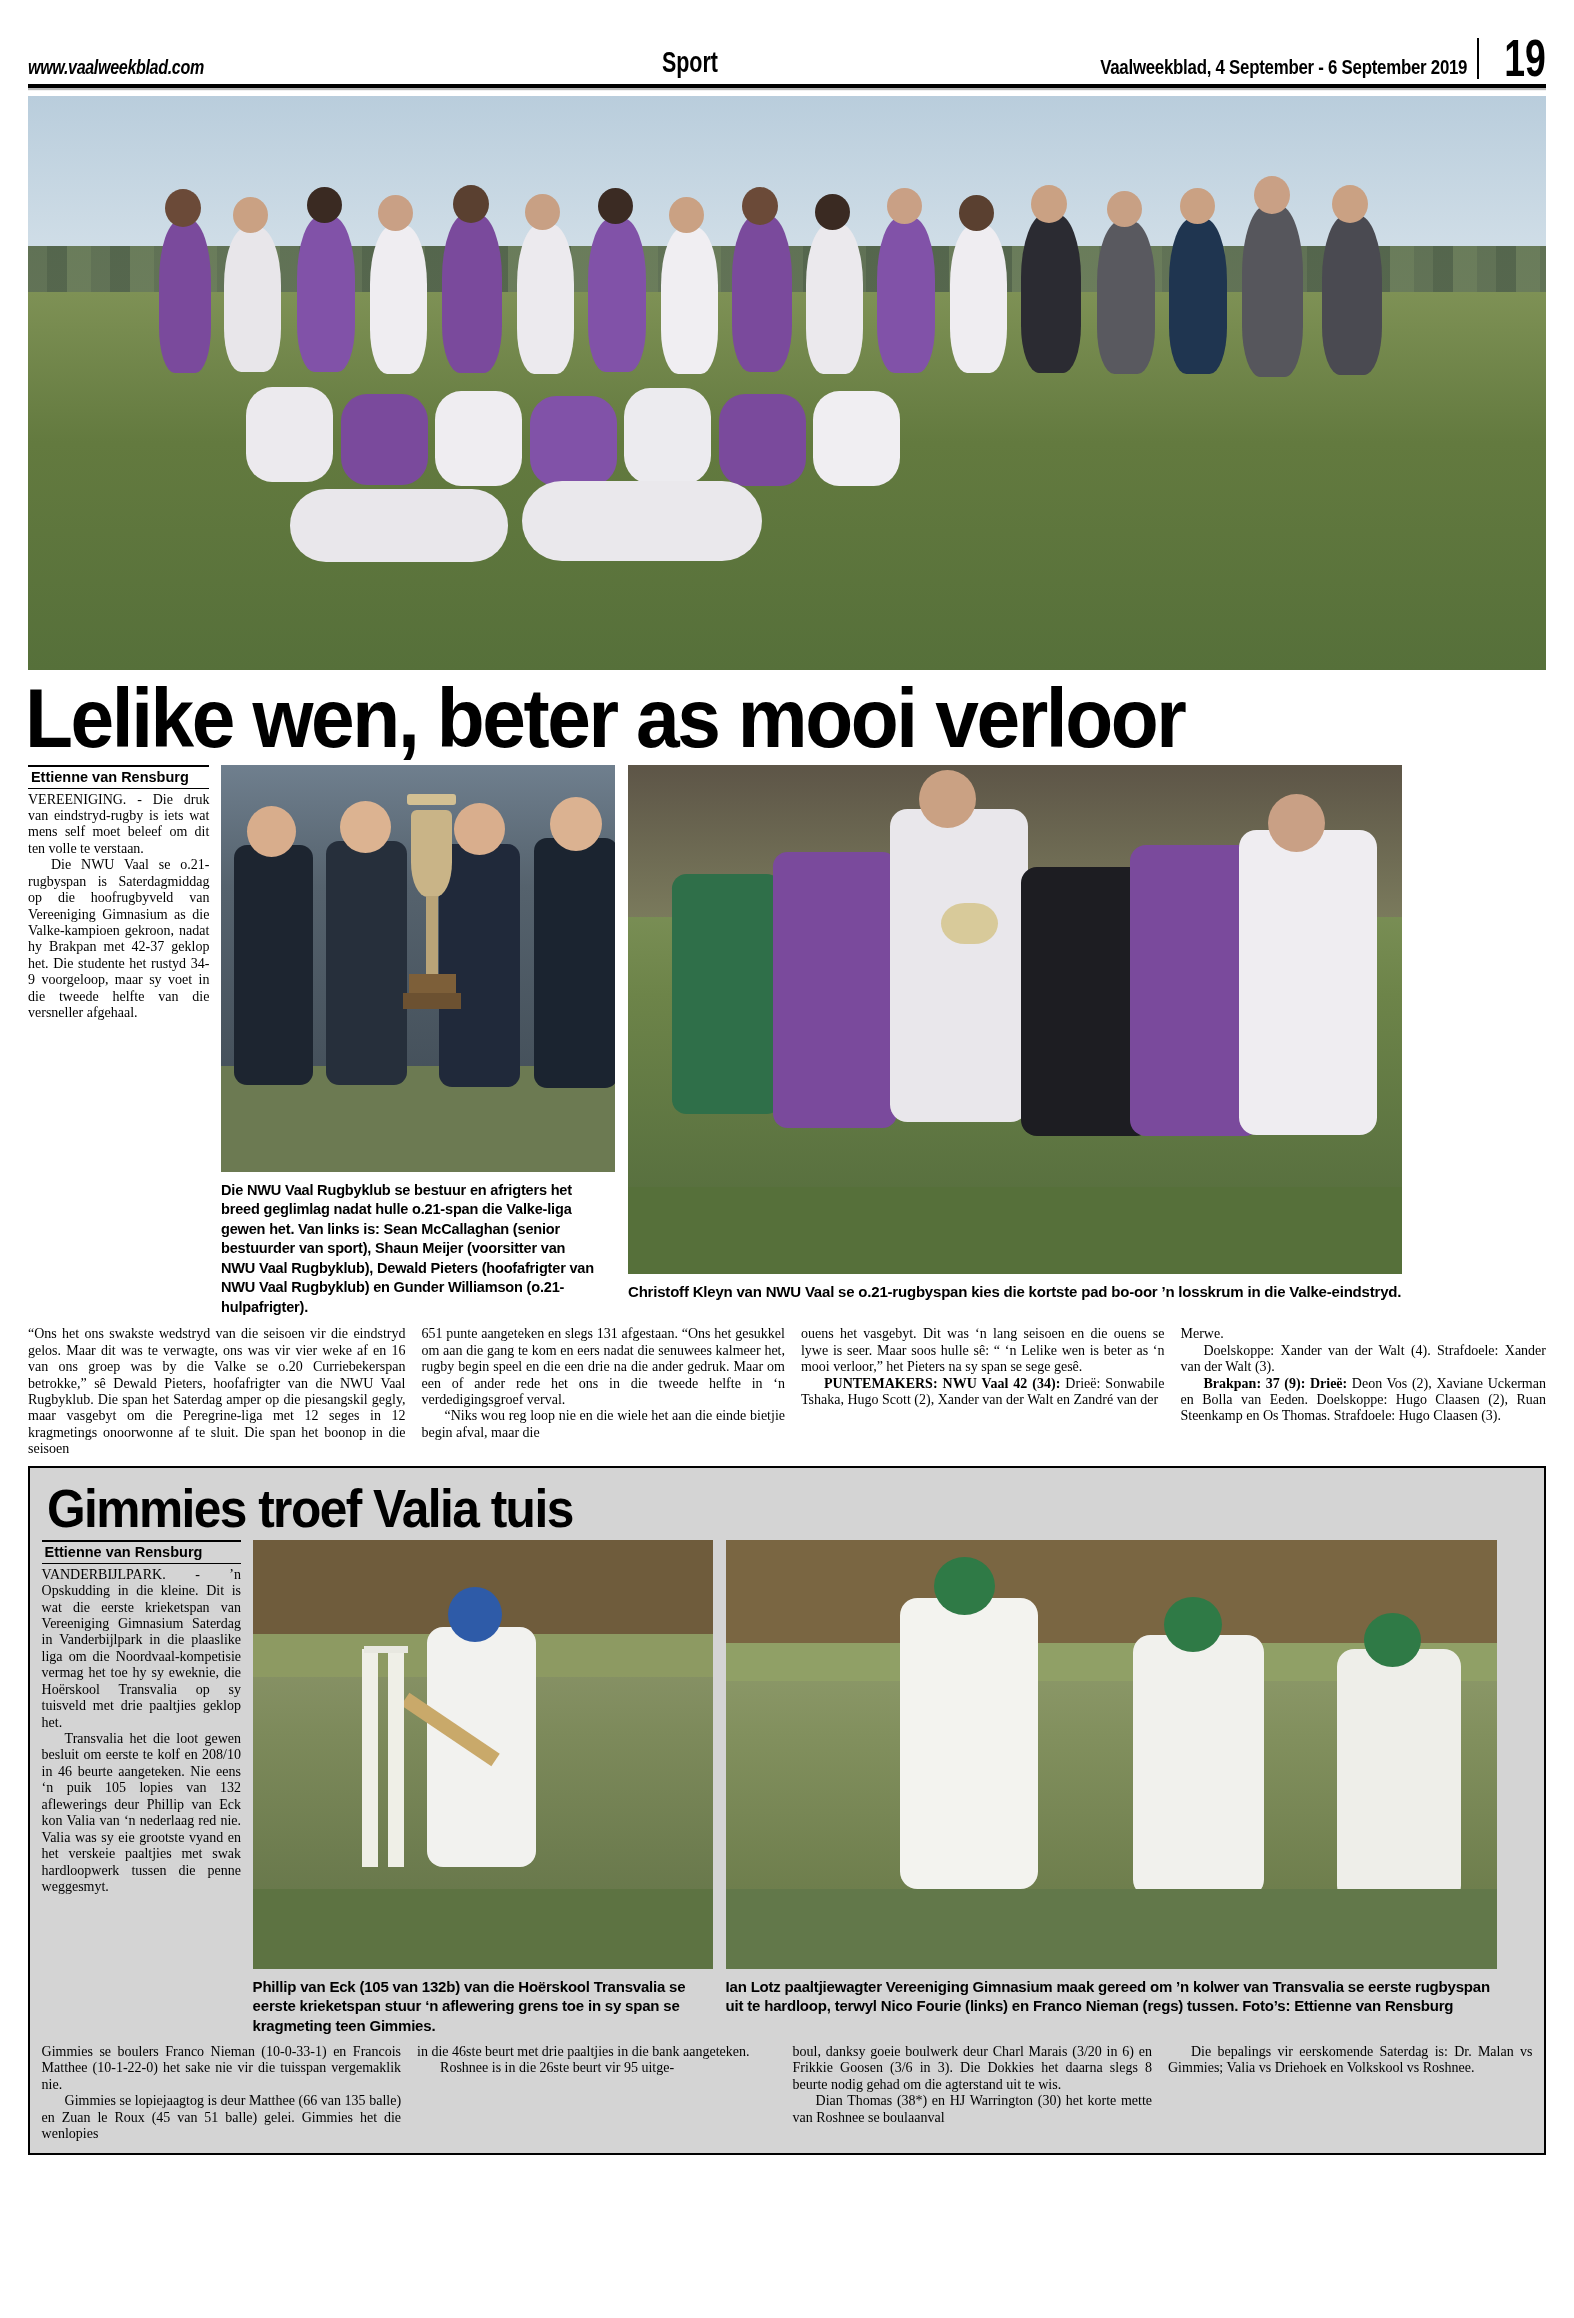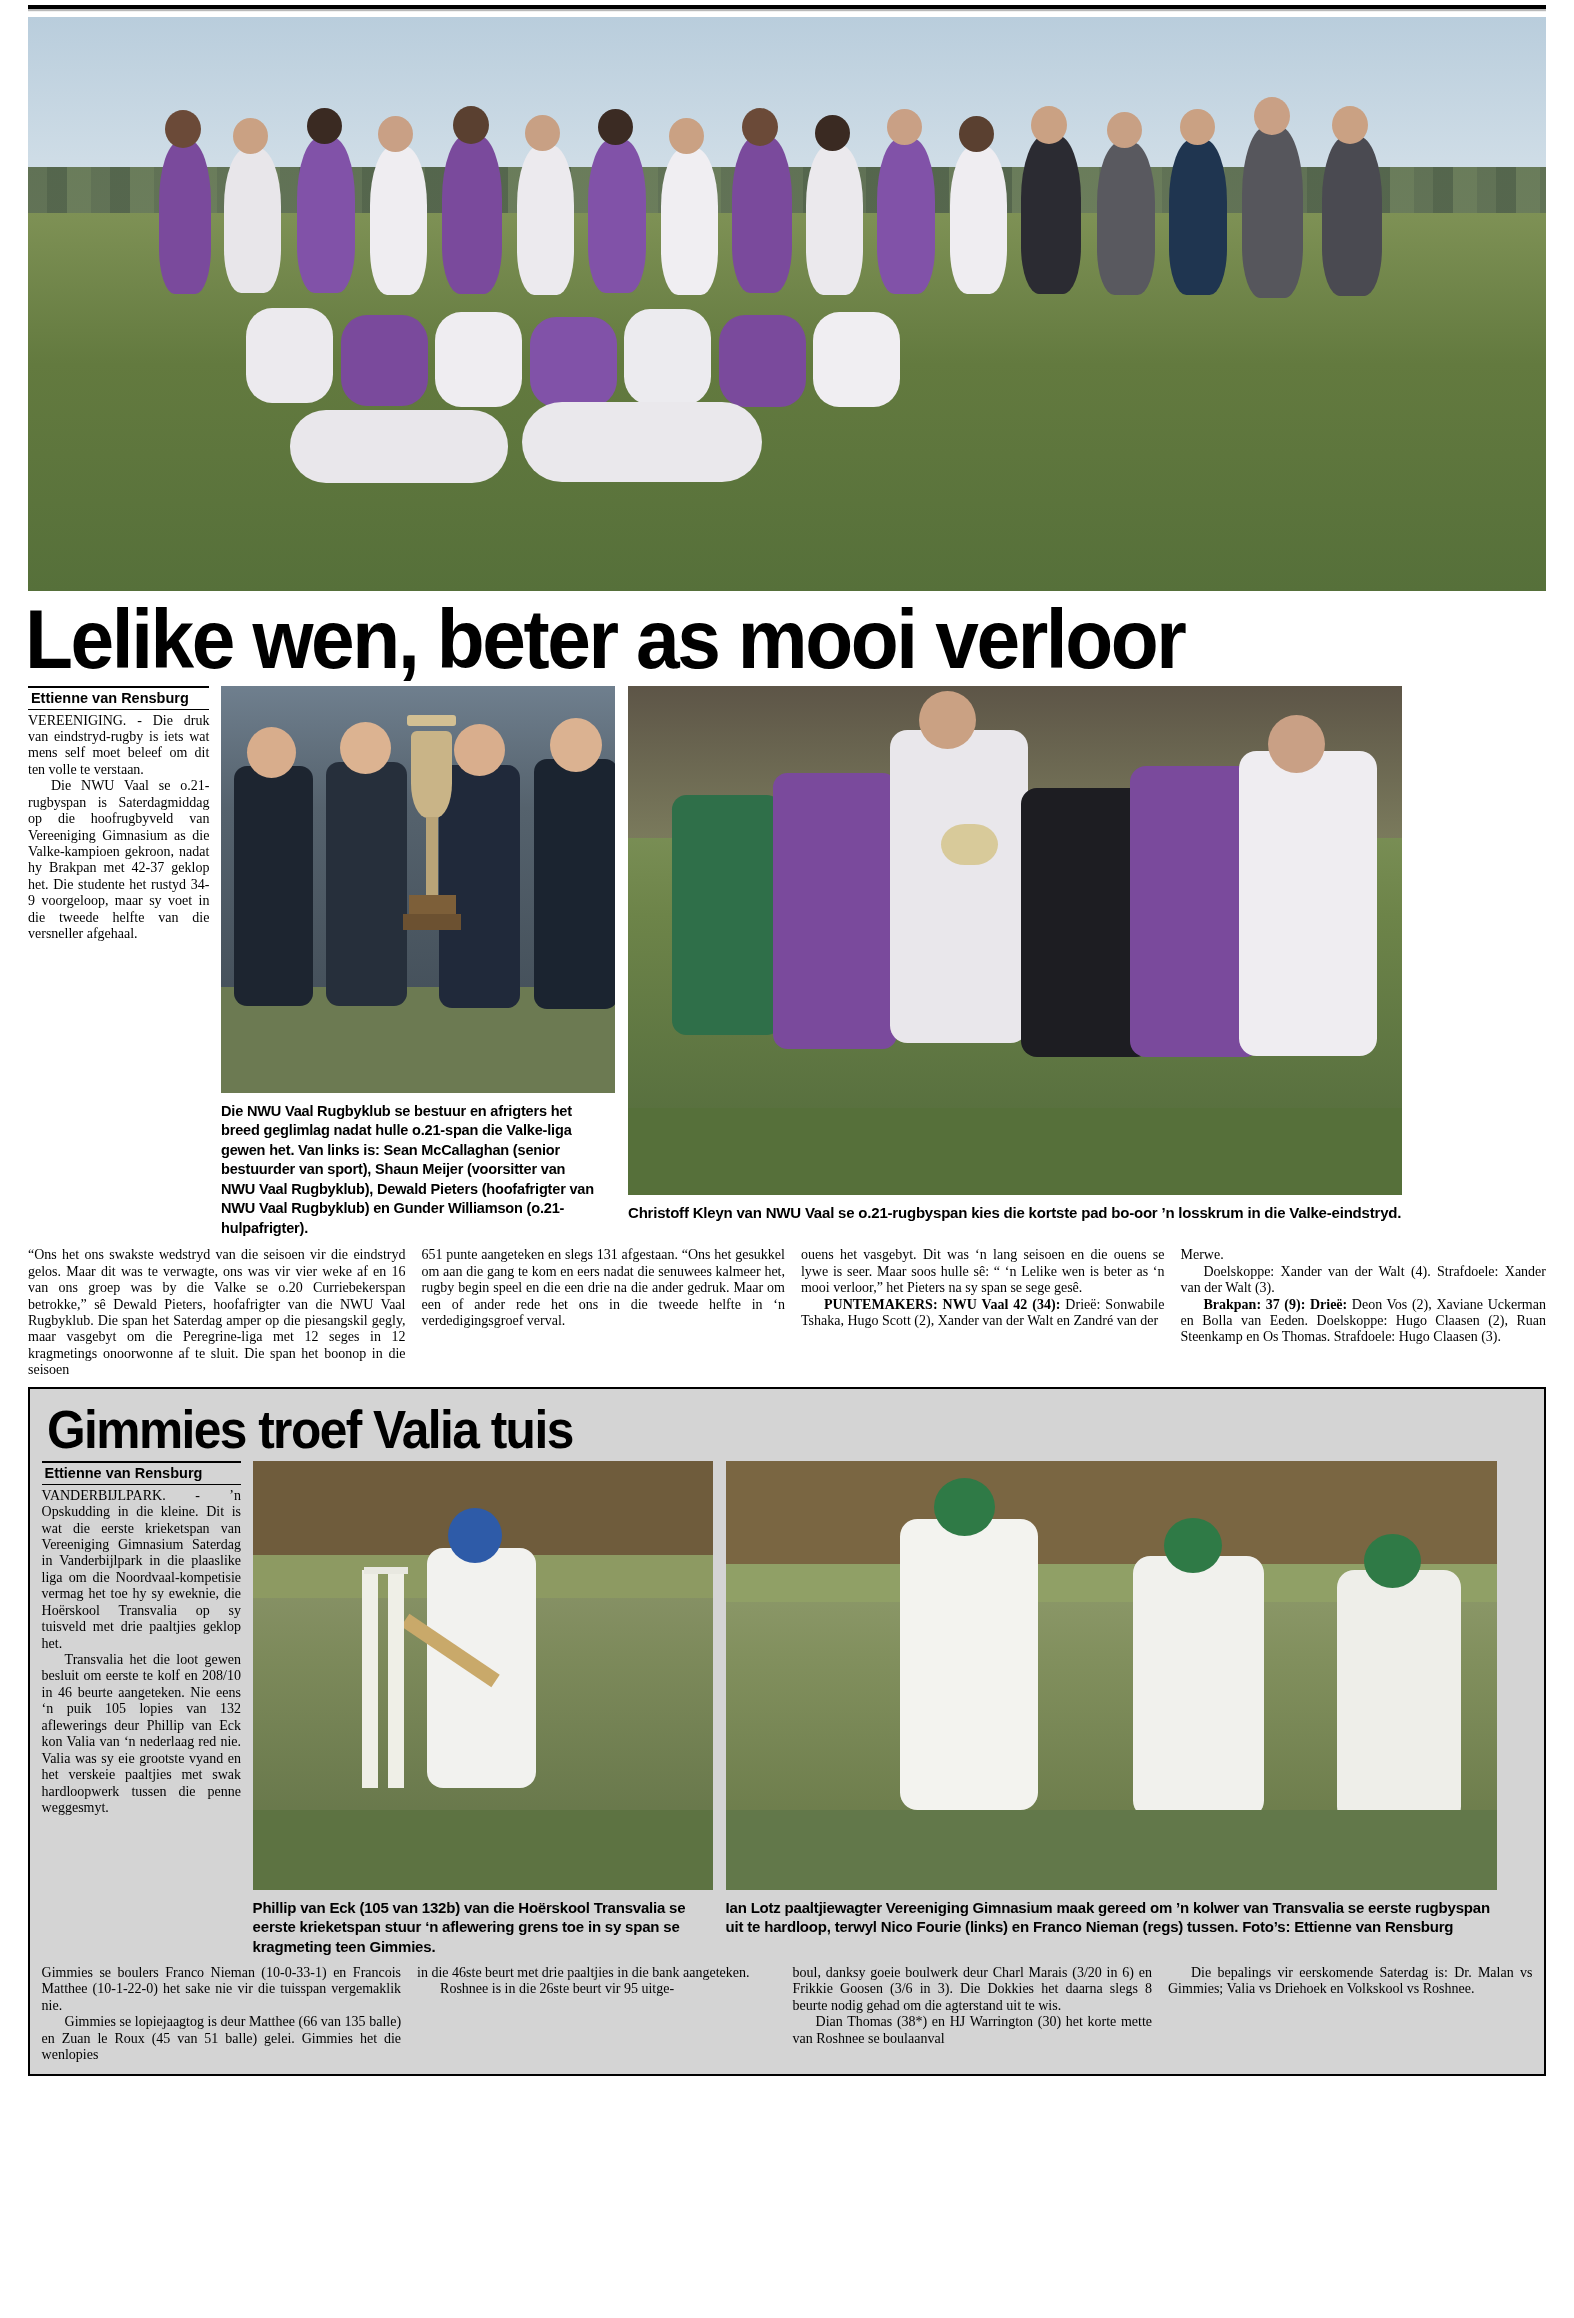--- a/index.html
+++ b/index.html
@@ -39,20 +39,27 @@
   .headline2{font-family:"Liberation Sans",sans-serif;font-weight:bold;font-size:54px;line-height:1.05;letter-spacing:-1.7px;transform:scaleX(.92);transform-origin:left center;white-space:nowrap;margin:4.4px 0 2.9px 5.8px;}
 
   .cols{display:flex;}
   .col{box-sizing:border-box;}
 </style>
 </head>
 <body>
 
 <div class="page">
 
+  <div class="masthead">
+    <div class="mh-url">www.vaalweekblad.com</div>
+    <div class="mh-sport">Sport</div>
+    <div class="mh-date">Vaalweekblad, 4 September - 6 September 2019</div>
+    <div class="mh-sep"></div>
+    <div class="mh-page">19</div>
+  </div>
   <div class="mh-rule"></div>
 
   <div class="photo" style="height:574px;margin-top:8.7px;">
     <div class="sky"></div>
     <div class="treeline"></div>
     <div class="grass"></div>
 
     <div style="position:absolute;left:0;right:0;top:80px;height:465px;">
       <div class="blob" style="left:131px;top:44px;width:52px;height:153px;background:#7a4a9c;"></div>
       <div class="blob" style="left:137px;top:13px;width:36px;height:38px;border-radius:50%;background:#6b4a38;"></div>
@@ -154,20 +161,21 @@
       <div class="cap" style="margin-top:8px;">Christoff Kleyn van NWU Vaal se o.21-rugbyspan kies die kortste pad bo-oor ’n losskrum in die Valke-eindstryd.</div>
     </div>
   </div>
 
   <div class="cols" style="margin-top:10.2px;">
     <div class="col bodytext" style="width:394px;padding-right:16px;">
       <p class="first">“Ons het ons swakste wedstryd van die seisoen vir die eindstryd gelos. Maar dit was te verwagte, ons was vir vier weke af en 16 van ons groep was by die Valke se o.20 Curriebekerspan betrokke,” sê Dewald Pieters, hoofafrigter van die NWU Vaal Rugbyklub. Die span het Saterdag amper op die piesangskil gegly, maar vasgebyt om die Peregrine-liga met 12 seges in 12 kragmetings onoorwonne af te sluit. Die span het boonop in die seisoen</p>
     </div>
     <div class="col bodytext" style="width:380px;padding-right:16px;">
       <p class="first">651 punte aangeteken en slegs 131 afgestaan. “Ons het gesukkel om aan die gang te kom en eers nadat die senuwees kalmeer het, rugby begin speel en die een drie na die ander gedruk. Maar om een of ander rede het ons in die tweede helfte in ‘n verdedigingsgroef verval.</p>
+      <p>“Niks wou reg loop nie en die wiele het aan die einde bietjie begin afval, maar die</p>
     </div>
     <div class="col bodytext" style="width:380px;padding-right:16px;">
       <p class="first">ouens het vasgebyt. Dit was ‘n lang seisoen en die ouens se lywe is seer. Maar soos hulle sê: “ ‘n Lelike wen is beter as ‘n mooi verloor,” het Pieters na sy span se sege gesê.</p>
       <p><span class="hl">PUNTEMAKERS: NWU Vaal 42 (34):</span><span> Drieë: Sonwabile Tshaka, Hugo Scott (2), Xander van der Walt en Zandré van der</span></p>
     </div>
     <div class="col bodytext" style="width:366px;">
       <p class="first">Merwe.</p>
       <p>Doelskoppe: Xander van der Walt (4). Strafdoele: Xander van der Walt (3).</p>
       <p><span class="hl">Brakpan: 37 (9): Drieë:</span><span> Deon Vos (2), Xaviane Uckerman en Bolla van Eeden. Doelskoppe: Hugo Claasen (2), Ruan Steenkamp en Os Thomas. Strafdoele: Hugo Claasen (3).</span></p>
     </div>

